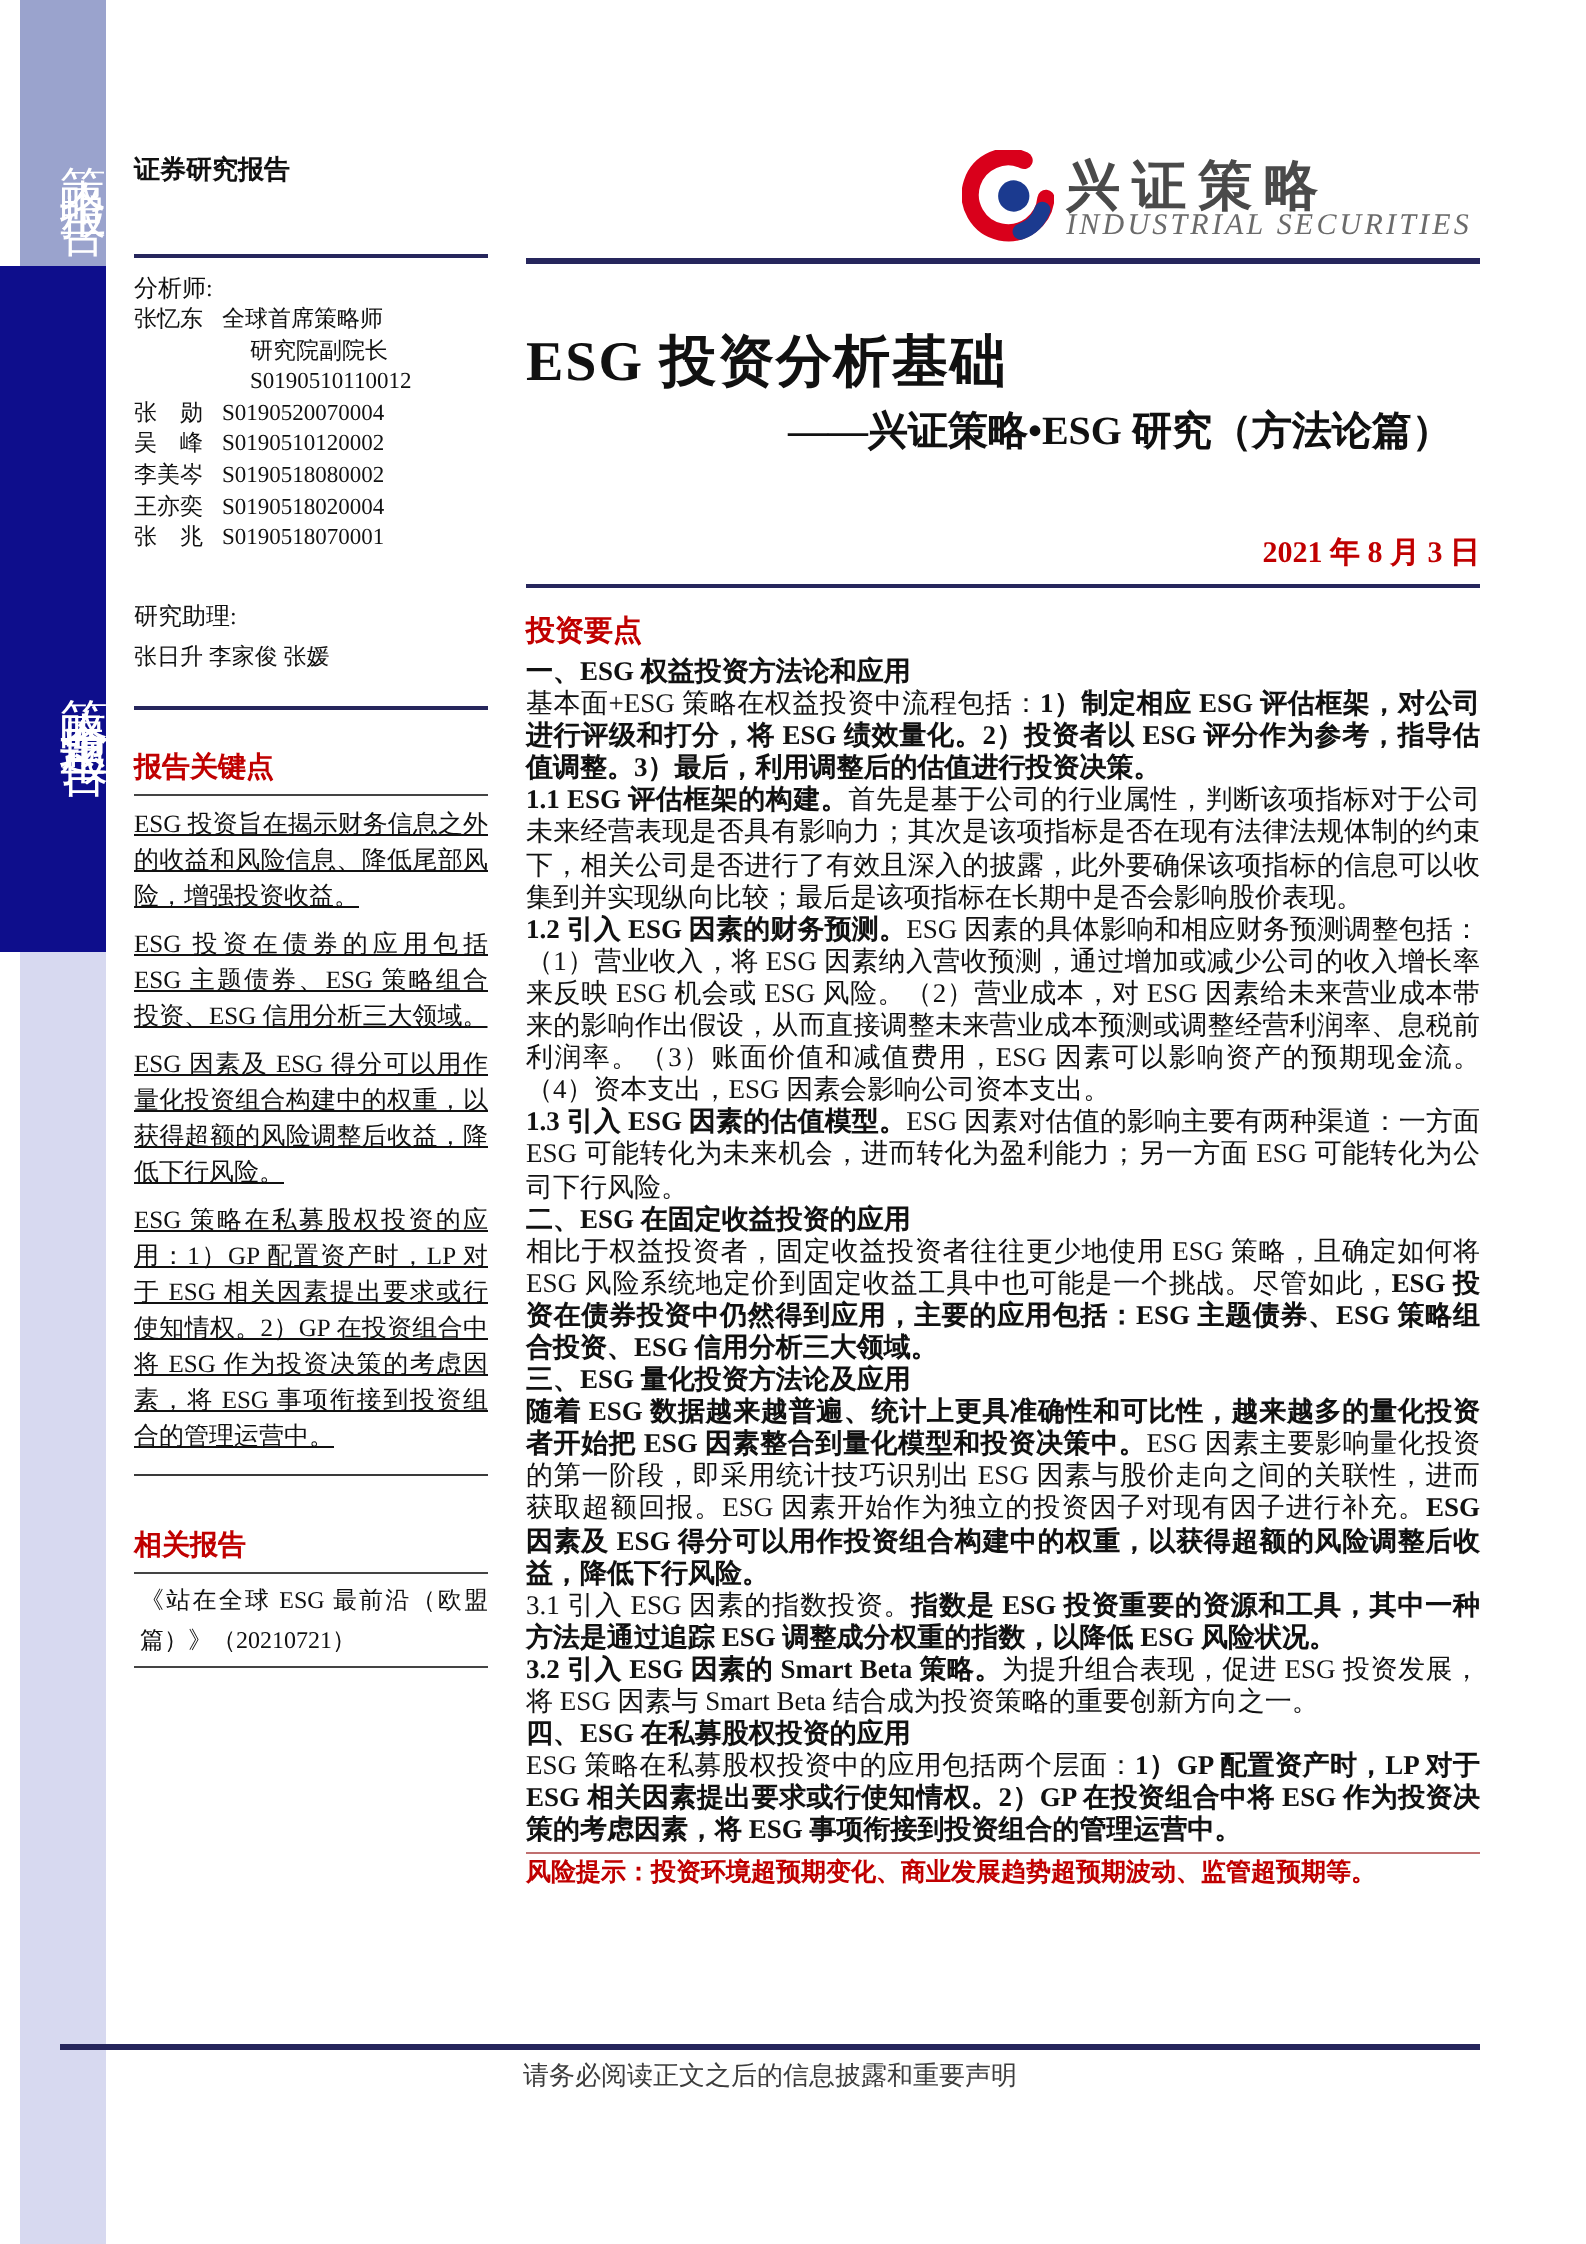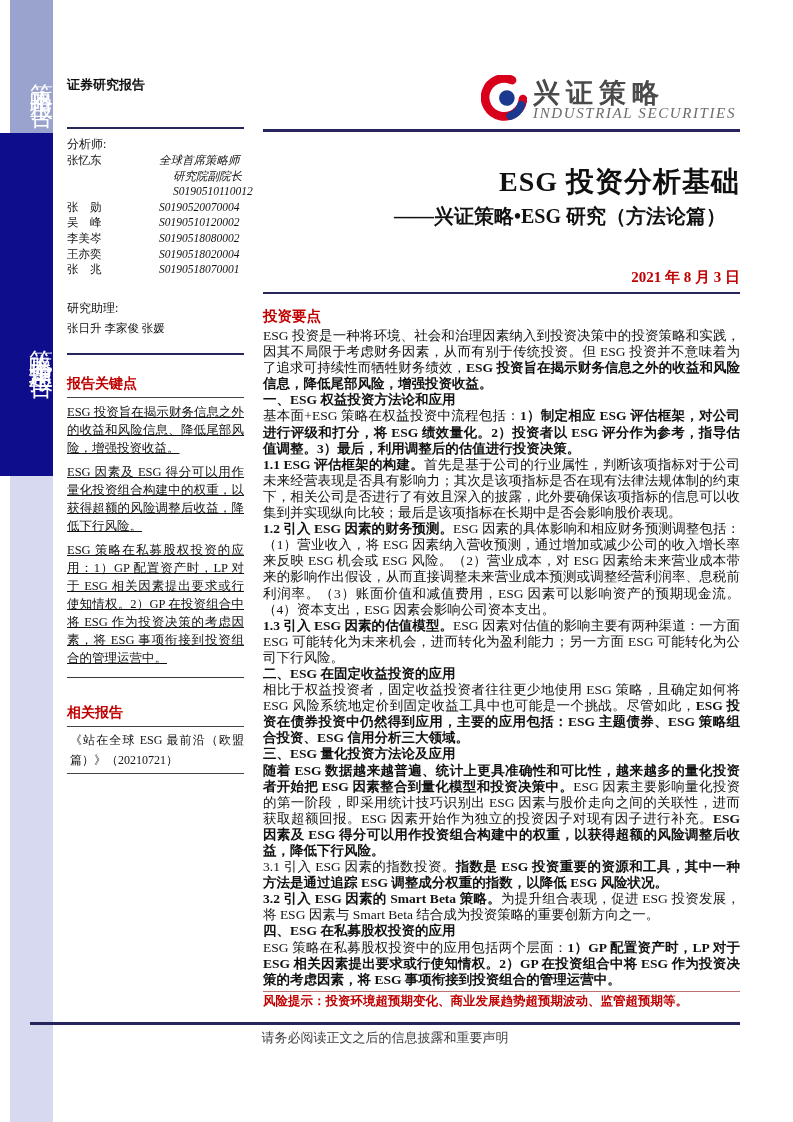--- a/index.html
+++ b/index.html
@@ -15,23 +15,23 @@
   .strip-mid .vtext{font-size:24px;letter-spacing:5px;margin:92px auto 0;display:block;width:100%;text-align:center;height:240px;}
   
   .left-col{position:absolute;left:67px;top:0;width:177px;}
   .report-type{font-weight:bold;font-size:13px;margin-top:76px;}
   .rule-navy{height:2px;background:#26265c;}
   .rule-navy3{height:3px;background:#26265c;}
   .rule-thin{height:1px;background:#3a3a3a;}
   .lc-rule1{margin-top:33px;}
   .analysts-label{font-size:12px;margin-top:7px;}
   .an-rows{font-size:11.5px;line-height:15.6px;}
-  .an-row{display:flex;gap:48px;}
+  .an-row{display:flex;}
   .an-name{width:44px;flex:none;}
-  .an-val{flex:1;font-style:italic;}
+  .an-val{flex:1;}
   .an-val.ind{padding-left:14px;}
   .assist-label{font-size:12px;margin-top:22px;}
   .assist-names{font-size:11.5px;margin-top:4px;}
   .lc-rule2{margin-top:17px;}
   .kp-title{color:#c00000;font-weight:bold;font-size:14px;margin-top:20px;}
   .kp-rule{margin-top:4px;background:#444;}
   .kp-body{margin-top:5px;}
   .kp-body p{font-size:12.5px;line-height:18px;text-align:justify;margin:0 0 6px 0;text-decoration:underline;}
   .rel-rule-top{margin-top:10px;}
   .rel-title{color:#c00000;font-weight:bold;font-size:14px;margin-top:26px;}
@@ -39,21 +39,21 @@
   .rel-entry{font-size:12px;line-height:20px;text-align:justify;margin-top:3px;padding-left:3px;}
   .rel-rule-bot{margin-top:3px;background:#444;}
   
   .main-col{position:absolute;left:263px;top:0;width:477px;}
   .logo-row{display:flex;justify-content:flex-end;align-items:center;margin-top:72px;height:52px;padding-right:4px;}
   .logo-swirl{width:46px;height:46px;margin-right:6px;flex:none;}
   .logo-txt{display:flex;flex-direction:column;align-items:flex-start;}
   .logo-cn{font-size:27px;font-weight:bold;color:#4a4a4a;letter-spacing:6px;line-height:30px;white-space:nowrap;}
   .logo-en{font-size:15px;color:#6b6b6b;letter-spacing:1.6px;line-height:11px;white-space:nowrap;font-style:italic;}
   .mc-rule1{margin-top:5px;}
-  .doc-title{font-size:28px;font-weight:bold;text-align:right;margin-top:34px;line-height:32px;letter-spacing:1px;}
+  .doc-title{font-size:28px;font-weight:bold;text-align:left;margin-top:34px;line-height:32px;letter-spacing:1px;}
   .doc-subtitle{font-size:20px;font-weight:bold;text-align:right;padding-right:14px;margin-top:6px;line-height:24px;}
   .doc-date{color:#c00000;font-weight:bold;font-size:15px;text-align:right;margin-top:40px;line-height:18px;}
   .mc-rule2{margin-top:6px;}
   .hl-title{color:#c00000;font-weight:bold;font-size:14.5px;margin-top:13px;line-height:18px;}
   .m-body{margin-top:3px;}
   .m-body p{font-size:13.5px;line-height:16.1px;text-align:justify;margin:0;}
   .m-body .m-heading{font-weight:bold;}
   .m-body .b{font-weight:bold;}
   .risk-line{border-top:1px solid #c07070;margin-top:3px;padding-top:2px;
              color:#c00000;font-weight:bold;font-size:12.5px;line-height:15px;}
@@ -111,20 +111,21 @@
         <span class="an-val">S0190518070001</span>
       </div>
     </div>
   <div class="assist-label">研究助理:</div>
   <div class="assist-names">张日升 李家俊 张媛</div>
   <div class="rule-navy lc-rule2"></div>
   <div class="kp-title">报告关键点</div>
   <div class="rule-thin kp-rule"></div>
   <div class="kp-body">
       <p>ESG 投资旨在揭示财务信息之外的收益和风险信息、降低尾部风险，增强投资收益。</p>
+      <p>ESG 投资在债券的应用包括 ESG 主题债券、ESG 策略组合投资、ESG 信用分析三大领域。</p>
       <p>ESG 因素及 ESG 得分可以用作量化投资组合构建中的权重，以获得超额的风险调整后收益，降低下行风险。</p>
       <p>ESG 策略在私募股权投资的应用：1）GP 配置资产时，LP 对于 ESG 相关因素提出要求或行使知情权。2）GP 在投资组合中将 ESG 作为投资决策的考虑因素，将 ESG 事项衔接到投资组合的管理运营中。</p>
     </div>
   <div class="rule-thin rel-rule-top"></div>
   <div class="rel-title">相关报告</div>
   <div class="rule-thin rel-rule"></div>
   <div class="rel-entry">《站在全球 ESG 最前沿（欧盟篇）》（20210721）</div>
   <div class="rule-thin rel-rule-bot"></div>
 </div>
 
@@ -140,21 +141,20 @@
       <span class="logo-en">INDUSTRIAL SECURITIES</span>
     </div>
   </div>
   <div class="rule-navy3 mc-rule1"></div>
   <div class="doc-title">ESG 投资分析基础</div>
   <div class="doc-subtitle">——兴证策略•ESG 研究（方法论篇）</div>
   <div class="doc-date">2021 年 8 月 3 日</div>
   <div class="rule-navy mc-rule2"></div>
   <div class="hl-title">投资要点</div>
   <div class="m-body">
-      <p class="m-para"><span>ESG 投资是一种将环境、社会和治理因素纳入到投资决策中的投资策略和实践，因其不局限于考虑财务因素，从而有别于传统投资。但 ESG 投资并不意味着为了追求可持续性而牺牲财务绩效，</span><span class="b">ESG 投资旨在揭示财务信息之外的收益和风险信息，降低尾部风险，增强投资收益。</span></p>
       <p class="m-heading"><span class="b">一、ESG 权益投资方法论和应用</span></p>
       <p class="m-para"><span>基本面+ESG 策略在权益投资中流程包括：</span><span class="b">1）制定相应 ESG 评估框架，对公司进行评级和打分，将 ESG 绩效量化。2）投资者以 ESG 评分作为参考，指导估值调整。3）最后，利用调整后的估值进行投资决策。</span></p>
       <p class="m-para"><span class="b">1.1 ESG 评估框架的构建。</span><span>首先是基于公司的行业属性，判断该项指标对于公司未来经营表现是否具有影响力；其次是该项指标是否在现有法律法规体制的约束下，相关公司是否进行了有效且深入的披露，此外要确保该项指标的信息可以收集到并实现纵向比较；最后是该项指标在长期中是否会影响股价表现。</span></p>
       <p class="m-para"><span class="b">1.2 引入 ESG 因素的财务预测。</span><span>ESG 因素的具体影响和相应财务预测调整包括：（1）营业收入，将 ESG 因素纳入营收预测，通过增加或减少公司的收入增长率来反映 ESG 机会或 ESG 风险。（2）营业成本，对 ESG 因素给未来营业成本带来的影响作出假设，从而直接调整未来营业成本预测或调整经营利润率、息税前利润率。（3）账面价值和减值费用，ESG 因素可以影响资产的预期现金流。（4）资本支出，ESG 因素会影响公司资本支出。</span></p>
       <p class="m-para"><span class="b">1.3 引入 ESG 因素的估值模型。</span><span>ESG 因素对估值的影响主要有两种渠道：一方面 ESG 可能转化为未来机会，进而转化为盈利能力；另一方面 ESG 可能转化为公司下行风险。</span></p>
       <p class="m-heading"><span class="b">二、ESG 在固定收益投资的应用</span></p>
       <p class="m-para"><span>相比于权益投资者，固定收益投资者往往更少地使用 ESG 策略，且确定如何将 ESG 风险系统地定价到固定收益工具中也可能是一个挑战。尽管如此，</span><span class="b">ESG 投资在债券投资中仍然得到应用，主要的应用包括：ESG 主题债券、ESG 策略组合投资、ESG 信用分析三大领域。</span></p>
       <p class="m-heading"><span class="b">三、ESG 量化投资方法论及应用</span></p>
       <p class="m-para"><span class="b">随着 ESG 数据越来越普遍、统计上更具准确性和可比性，越来越多的量化投资者开始把 ESG 因素整合到量化模型和投资决策中。</span><span>ESG 因素主要影响量化投资的第一阶段，即采用统计技巧识别出 ESG 因素与股价走向之间的关联性，进而获取超额回报。ESG 因素开始作为独立的投资因子对现有因子进行补充。</span><span class="b">ESG 因素及 ESG 得分可以用作投资组合构建中的权重，以获得超额的风险调整后收益，降低下行风险。</span></p>
       <p class="m-para"><span>3.1 引入 ESG 因素的指数投资。</span><span class="b">指数是 ESG 投资重要的资源和工具，其中一种方法是通过追踪 ESG 调整成分权重的指数，以降低 ESG 风险状况。</span></p>

